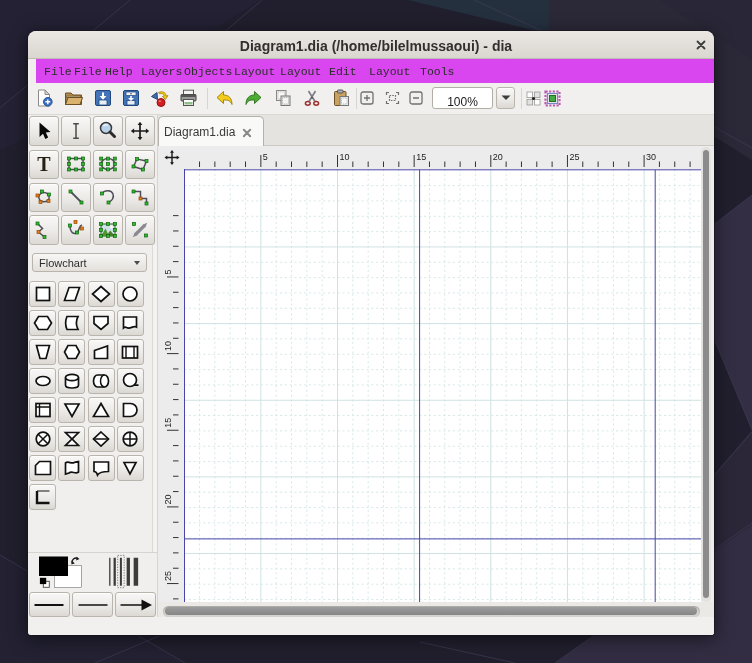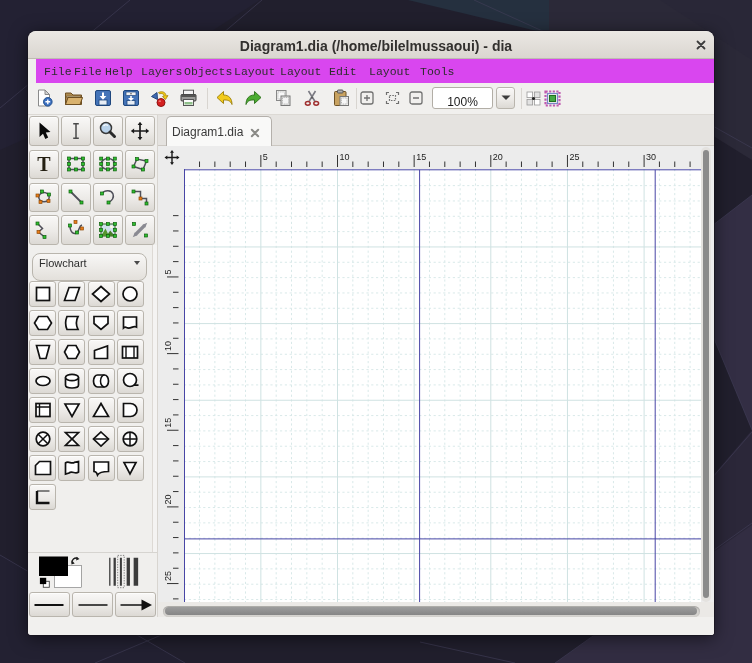--- a/index.html
+++ b/index.html
@@ -11,27 +11,27 @@
  background:linear-gradient(#ebe8e4,#dad6d0);border-radius:8px 8px 0 0;border-bottom:1px solid #bfbab2;box-sizing:border-box;}
 #title{position:absolute;left:10px;right:0;top:7px;text-align:center;font-size:14px;font-weight:bold;color:#32302e;}
 #menubar{position:absolute;left:8px;top:28px;width:100%;height:24px;background:#d946ef;font-family:Liberation Mono, monospace;}
 #menubar span{position:absolute;top:6px;font-size:11.5px;color:#2d2d2d;}
 #toolbar{position:absolute;left:0;top:52px;width:100%;height:31px;background:#f1f0ee;border-bottom:1px solid #dcd9d4;}
 .tsep{position:absolute;top:5px;width:1px;height:21px;background:#d8d5d0;}
 .btn{position:absolute;border:1px solid #b9b5ad;border-radius:3px;
  background:linear-gradient(#f9f8f7,#eceae7 55%,#dcd9d4);box-shadow:inset 0 1px 0 rgba(255,255,255,.7);box-sizing:border-box;}
 .btn svg{position:absolute;left:50%;top:50%;transform:translate(-50%,-50%);}
 #toolbox{position:absolute;left:0;top:83px;width:129px;height:521px;}
-#combo{position:absolute;left:4px;top:139px;width:115px;height:28px;border:1px solid #b9b5ad;border-radius:8px;
+#combo{position:absolute;left:4px;top:139px;width:115px;height:19px;border:1px solid #b9b5ad;border-radius:3px;
  background:linear-gradient(#f8f7f6,#e3e0db);box-sizing:border-box;padding-left:12px;}
 #combo .lbl{position:absolute;left:6px;top:3px;font-size:11px;color:#2d2d2d;}
 #combo .arr{position:absolute;right:6px;top:7px;width:0;height:0;border-left:3.5px solid transparent;border-right:3.5px solid transparent;border-top:4px solid #4a4a4a;}
 #notebook{position:absolute;left:129px;top:84px;width:557px;height:533px;background:#ebe9e6;border-left:1px solid #d8d5d0;box-sizing:border-box;}
 #tabbar{position:absolute;left:0;top:0;width:100%;height:30.5px;background:#e5e3e0;border-bottom:1px solid #ccc8c2;box-sizing:border-box;}
-#tab{position:absolute;left:0px;top:1px;width:106px;height:30px;background:#f9f9f8;border:1px solid #b4b0ab;border-bottom:none;border-radius:5px 5px 0 0;box-sizing:border-box;margin-left:8px;}
+#tab{position:absolute;left:0px;top:1px;width:106px;height:30px;background:#f9f9f8;border:1px solid #b4b0ab;border-bottom:none;border-radius:5px 5px 0 0;box-sizing:border-box;}
 #tab .t{position:absolute;left:5px;top:8px;font-size:12px;color:#3a3a3a;}
 #rulerbox{position:absolute;left:0;top:30.5px;width:557px;height:456px;background:#ececec;}
 #corner{position:absolute;left:0;top:0;width:26px;height:23px;}
 #canvas{position:absolute;left:26px;top:53.5px;width:517px;height:433px;background:#ffffff;}
 #vsb{position:absolute;left:543px;top:31.5px;width:9.5px;height:455px;background:#e4e2df;border-radius:5px;}
 #vsb .th{position:absolute;left:1.8px;top:3px;width:6px;height:448px;background:#8b8b8b;border-radius:3px;}
 #hsb{position:absolute;left:4.5px;top:490.5px;width:537px;height:11px;background:#d5d3cf;border-radius:6px;box-shadow:inset 0 1px 2px rgba(0,0,0,.25);}
 #hsb .th{position:absolute;left:2px;top:1.5px;width:532px;height:8px;background:linear-gradient(#9c9c9c,#868686);border-radius:4px;}
 #statusbar{position:absolute;left:0;top:586px;width:686px;height:18px;background:#f1f0ee;border-radius:0 0 3px 3px;}
 .abs{position:absolute;}

